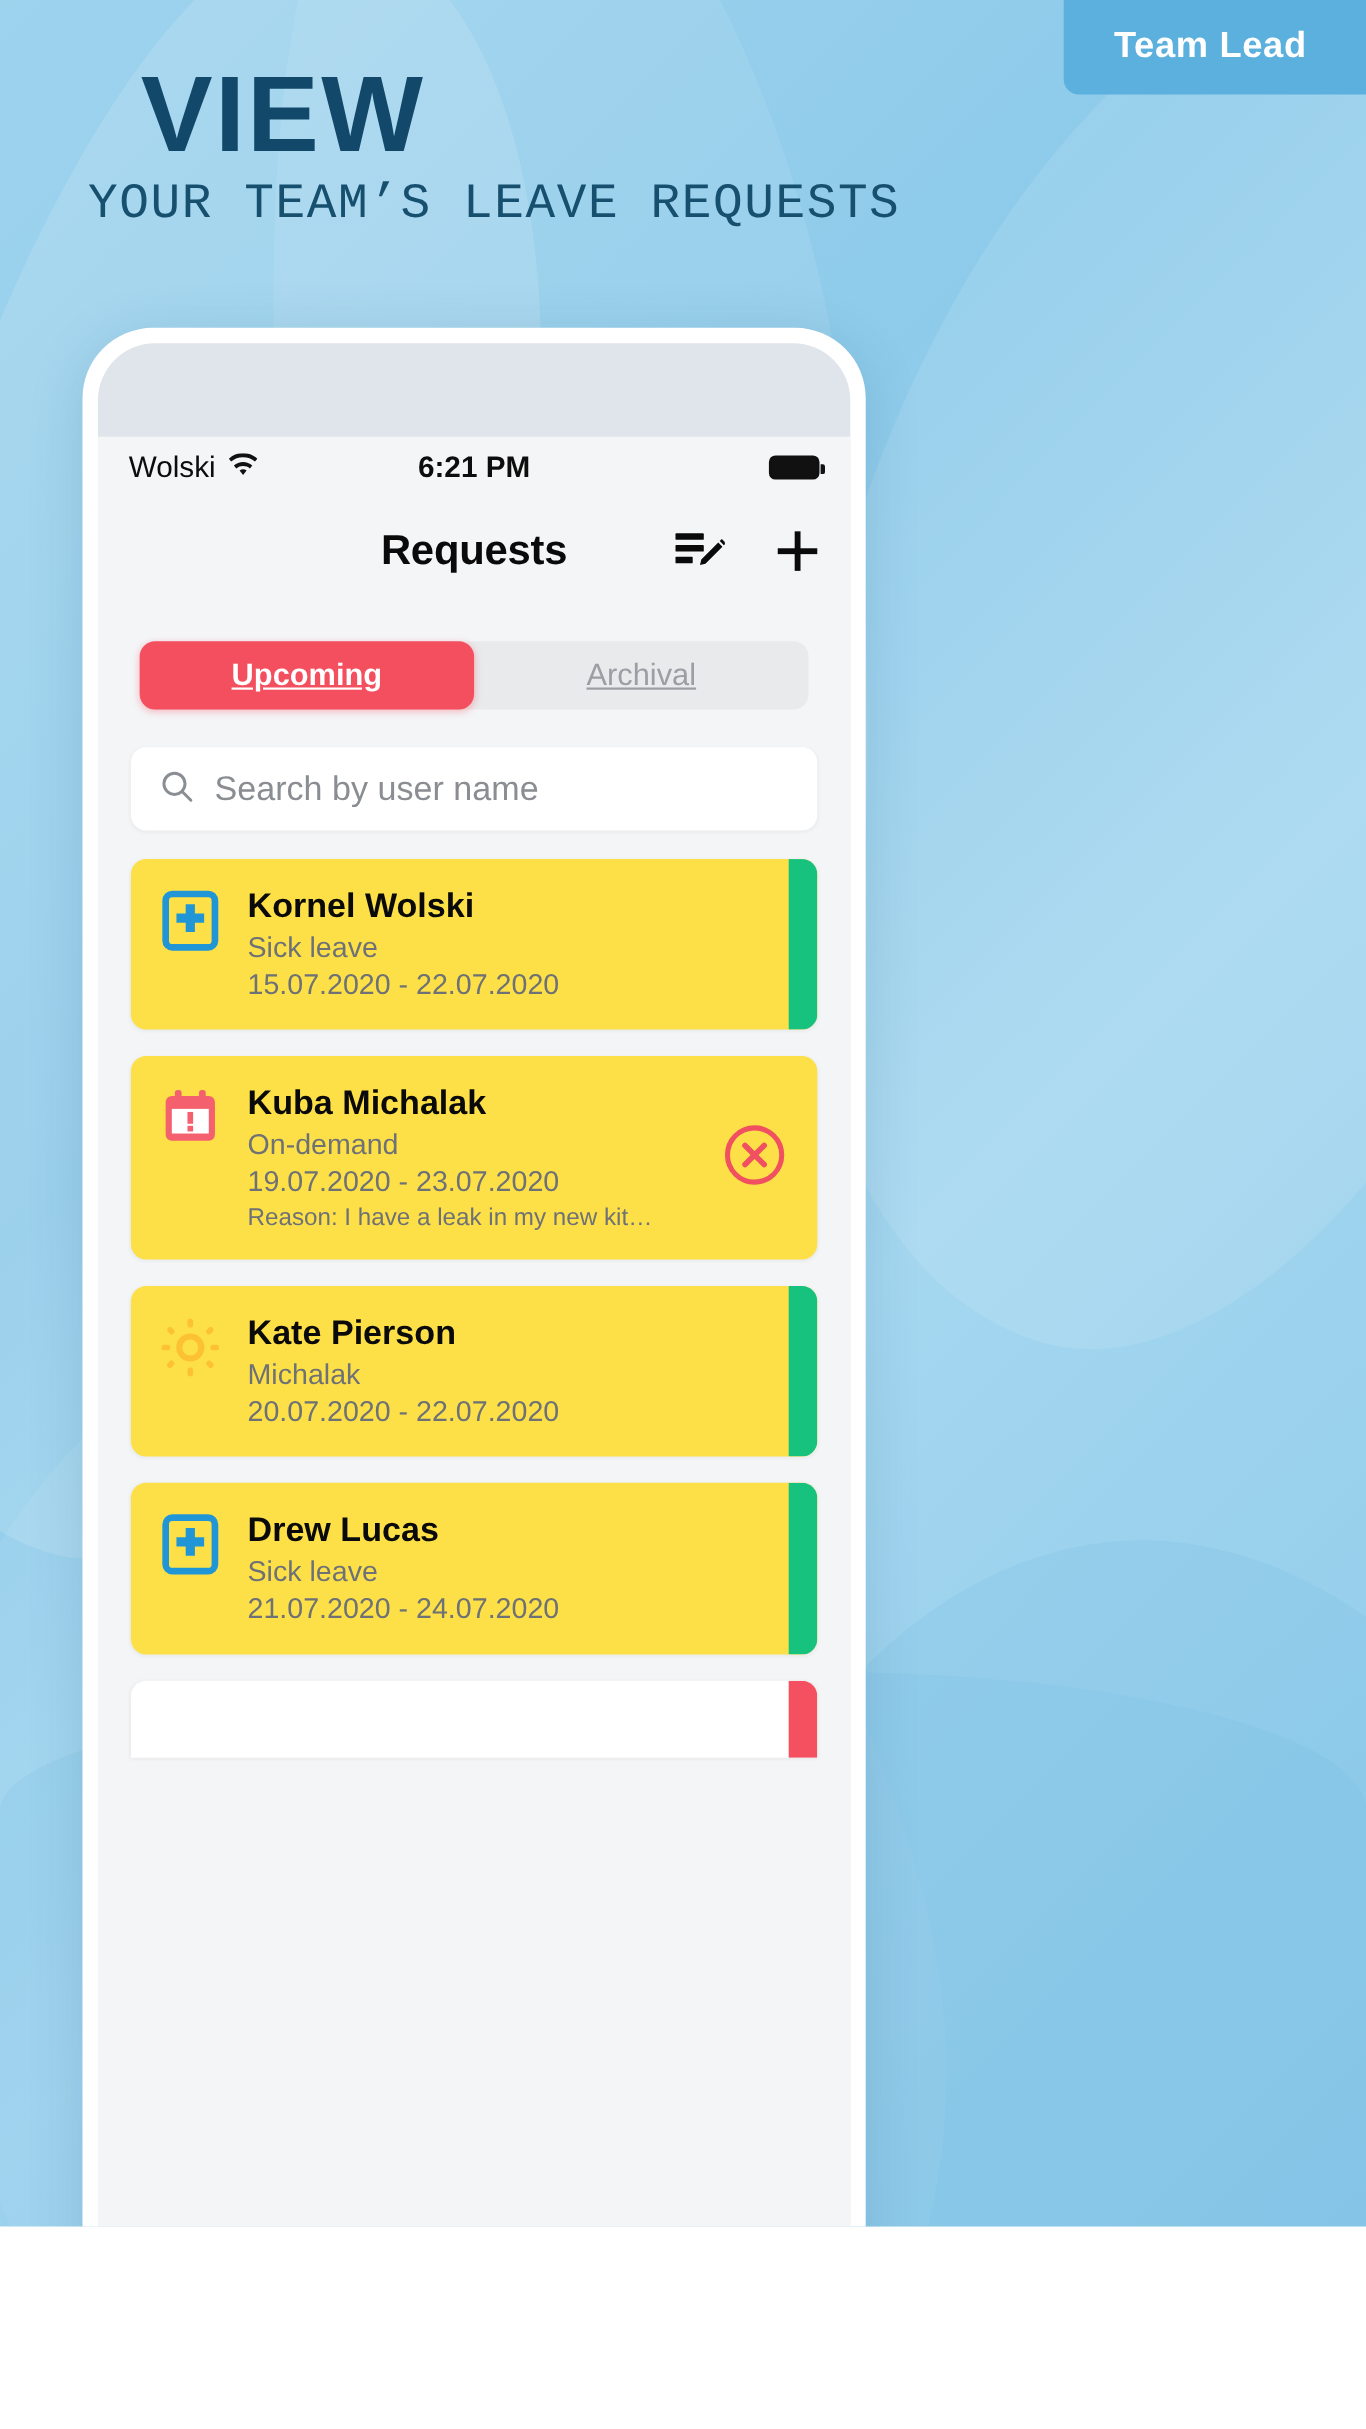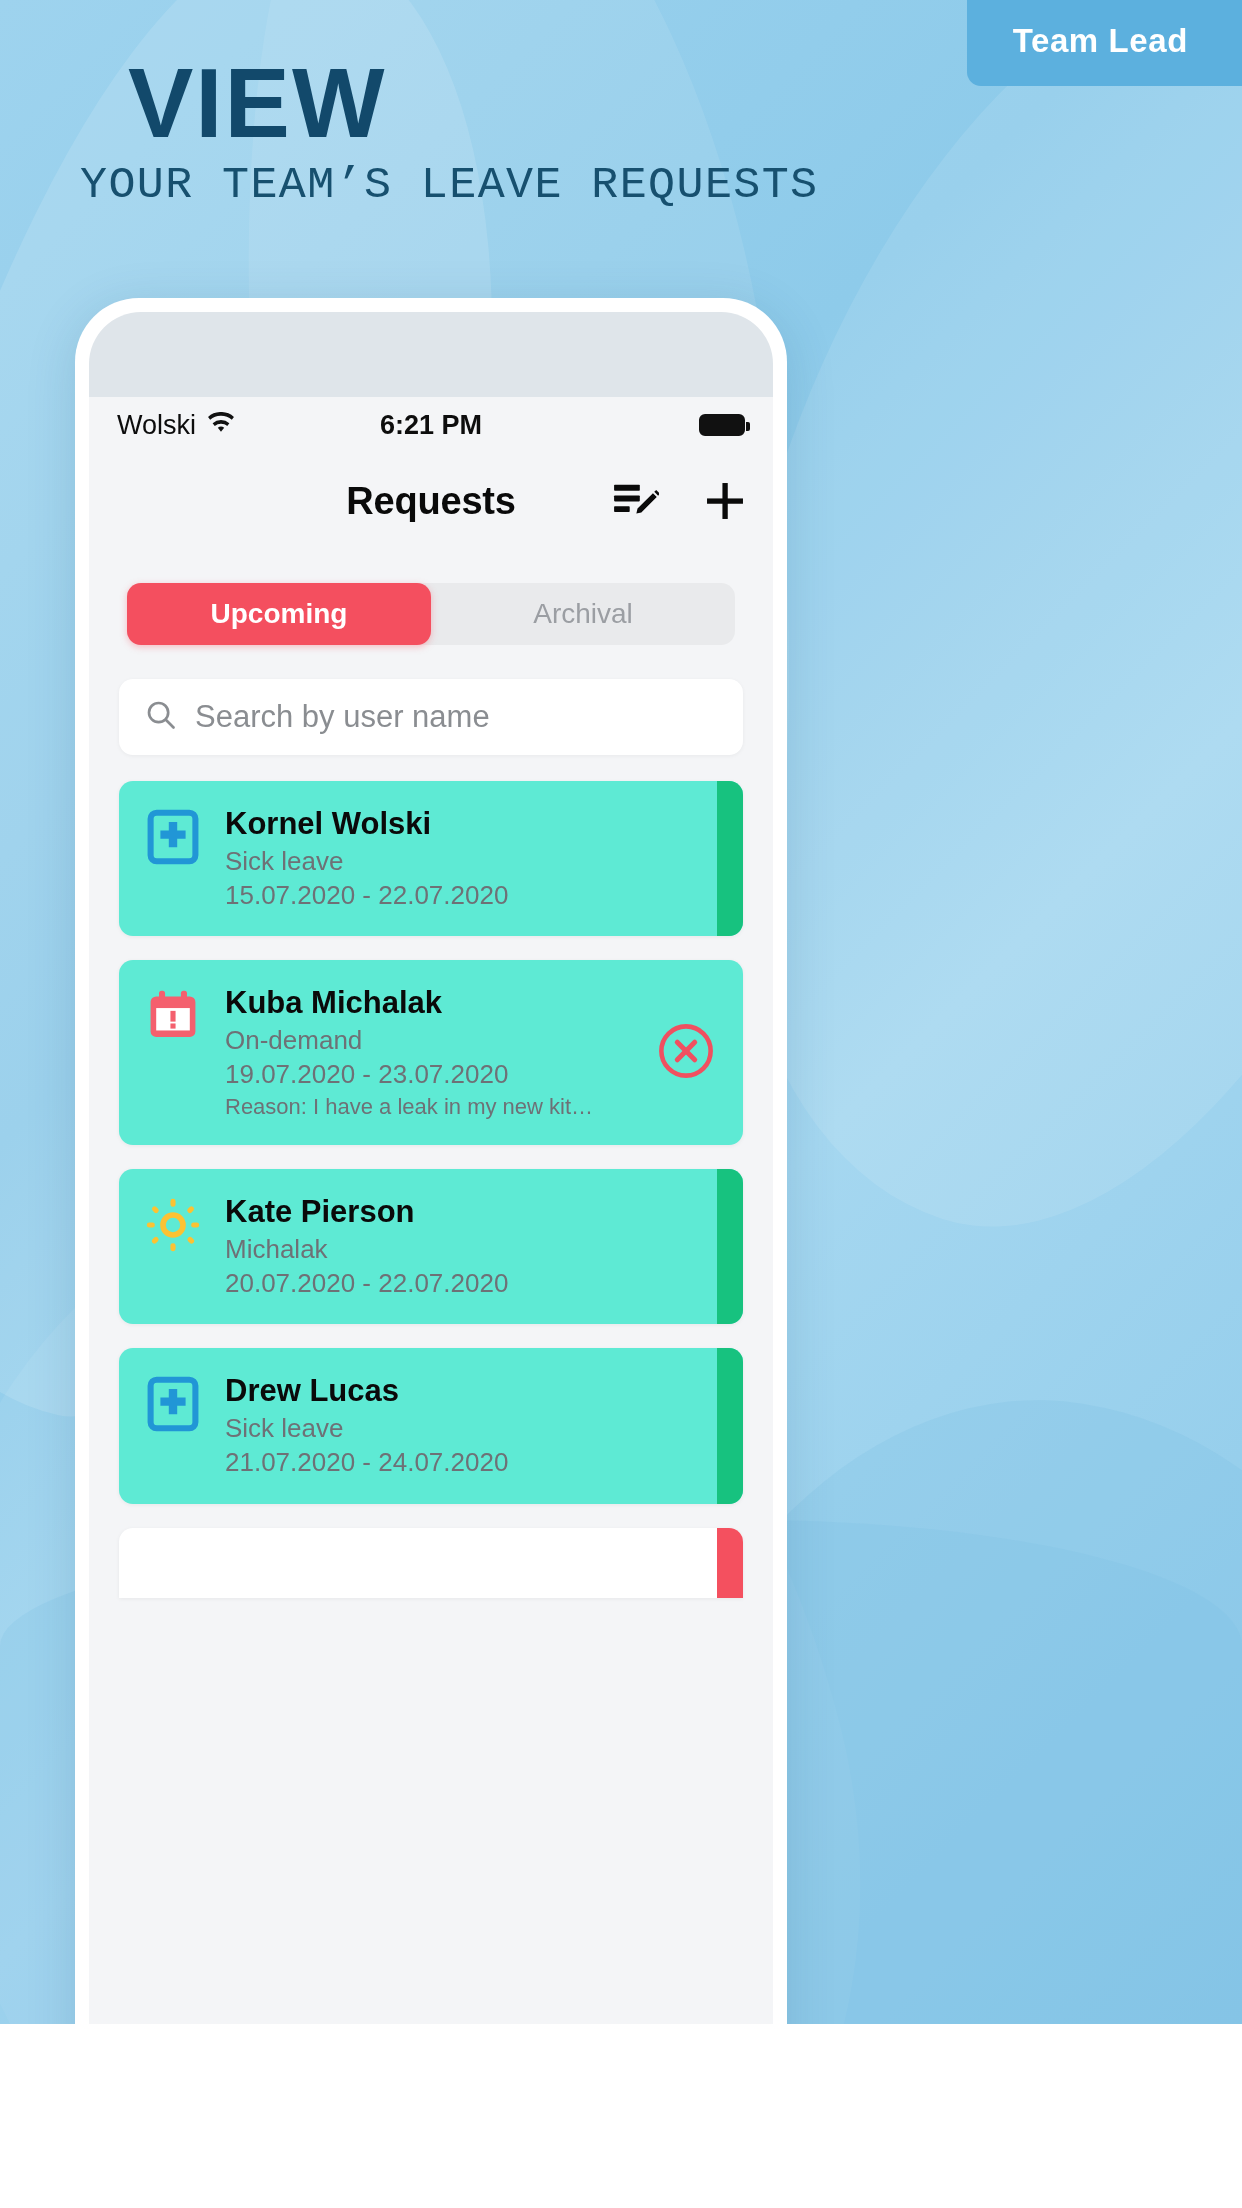--- a/index.html
+++ b/index.html
@@ -141,20 +141,21 @@
     display: flex;
     position: relative;
   }
   .seg {
     flex: 1;
     display: flex; align-items: center; justify-content: center;
     font-size: 28px;
     font-weight: bold;
     border-radius: 14px;
     cursor: pointer;
+    text-decoration: underline;
   }
   .seg.active { background: #f44f5f; color: #ffffff; box-shadow: 0 2px 7px rgba(244,79,95,0.35); }
   .seg.inactive { color: #9b9ea3; font-weight: 400; }
 
   
   .search {
     margin: 34px 30px 0 30px;
     height: 76px;
     background: #ffffff;
     border-radius: 14px;
@@ -169,21 +170,21 @@
     color: #6f7276;
     background: transparent;
     width: 100%;
     font-family: "Liberation Sans", sans-serif;
   }
   .search-input::placeholder { color: #8a8d91; }
 
   
   .list { margin: 26px 30px 0 30px; display: flex; flex-direction: column; gap: 24px; }
   .card {
-    background: #5eead4;
+    background: #fde047;
     border-radius: 14px;
     display: flex;
     position: relative;
     overflow: hidden;
     box-shadow: 0 1px 4px rgba(0,0,0,0.06);
     min-height: 142px;
   }
   .card-body { flex: 1; display: flex; padding: 24px 0 24px 26px; gap: 22px; }
   .card-icon { width: 58px; flex: 0 0 58px; padding-top: 4px; }
   .card-text { flex: 1; min-width: 0; }

